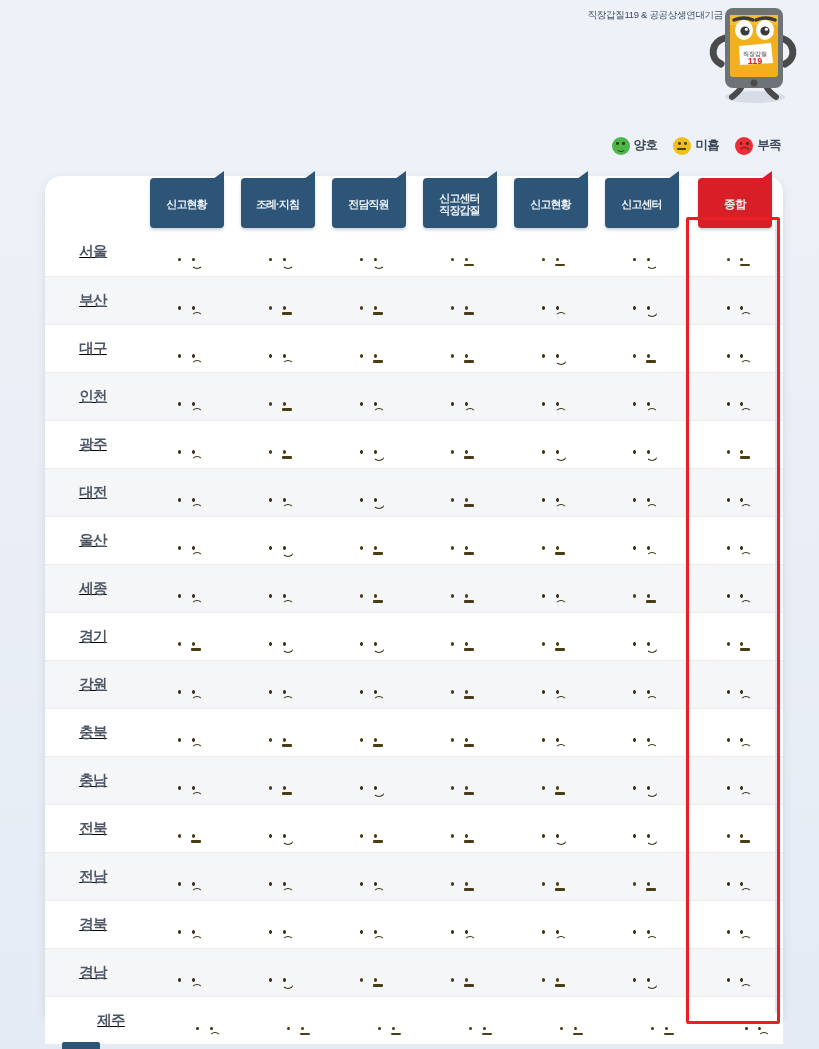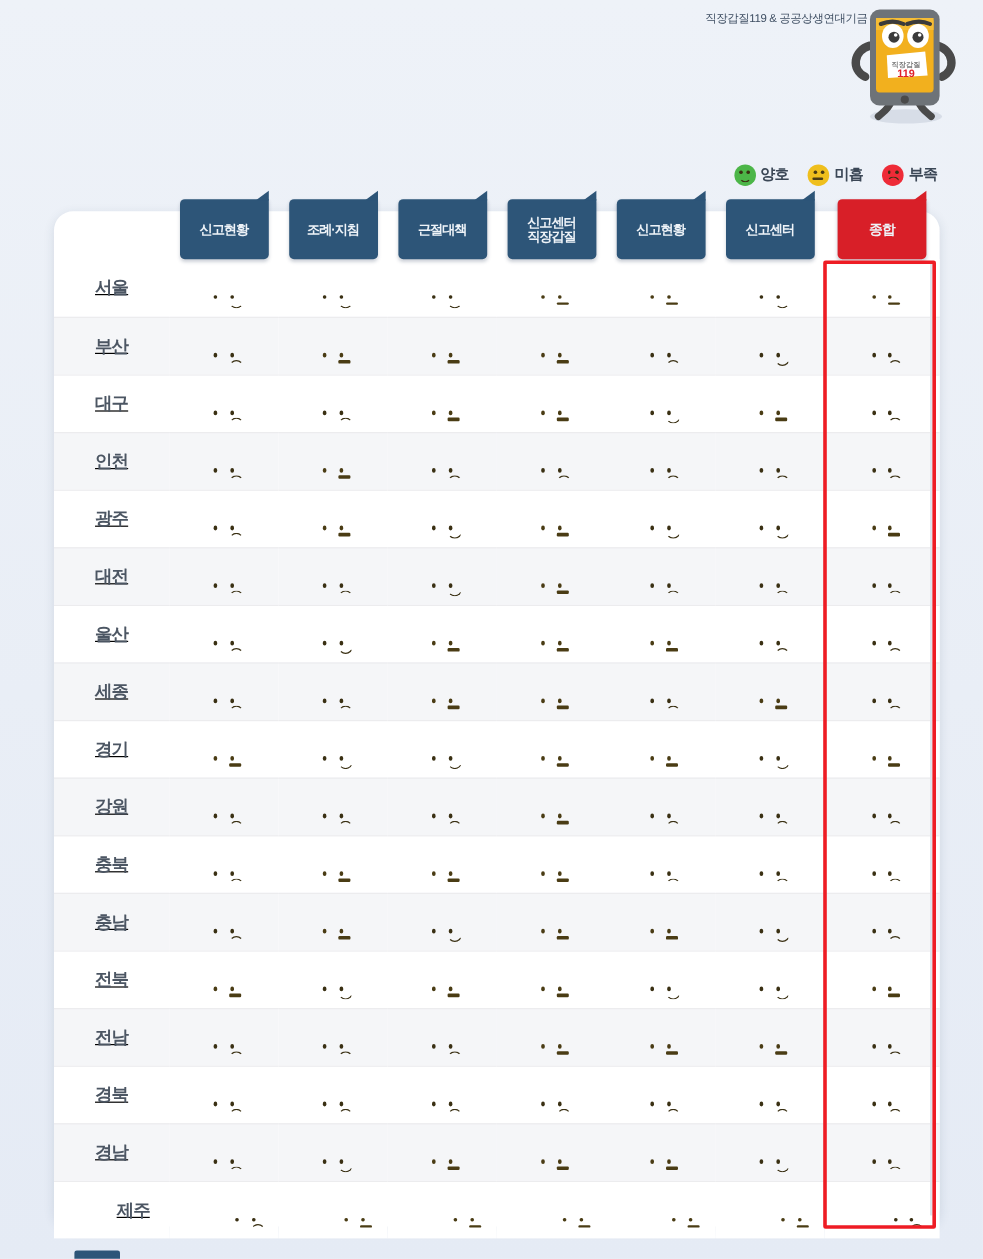--- a/index.html
+++ b/index.html
@@ -149,21 +149,21 @@
     height: 846px;
     background: #ffffff;
     border-radius: 16px;
     box-shadow: 0 3px 9px rgba(40,60,95,0.13);
     overflow: hidden;
   }
 
   table#grid {
     position: absolute;
     left: 45px;
-    top: 160px;
+    top: 172px;
     width: 738px;
     border-collapse: collapse;
     table-layout: fixed;
   }
   table#grid col.c-region { width: 96px; }
   table#grid col.c-metric { width: 91px; }
   table#grid col.c-total  { width: 96px; }
 
   #grid thead th {
     height: 56px;
@@ -348,21 +348,21 @@
               <span class="tab-label">신고현황</span>
             </div>
           </th>
           <th>
             <div class="tab">
               <span class="tab-label">조례·지침</span>
             </div>
           </th>
           <th>
             <div class="tab">
-              <span class="tab-label">근절대책</span>
+              <span class="tab-label">전담직원</span>
             </div>
           </th>
           <th>
             <div class="tab">
               <span class="tab-label">신고센터
 직장갑질</span>
             </div>
           </th>
           <th>
             <div class="tab">

